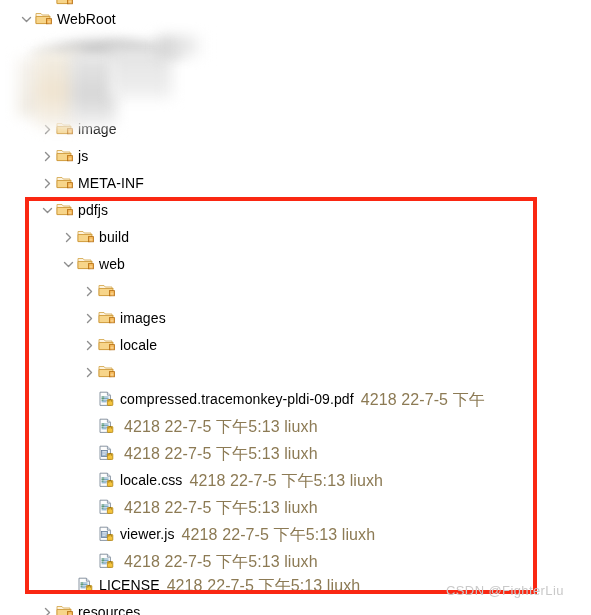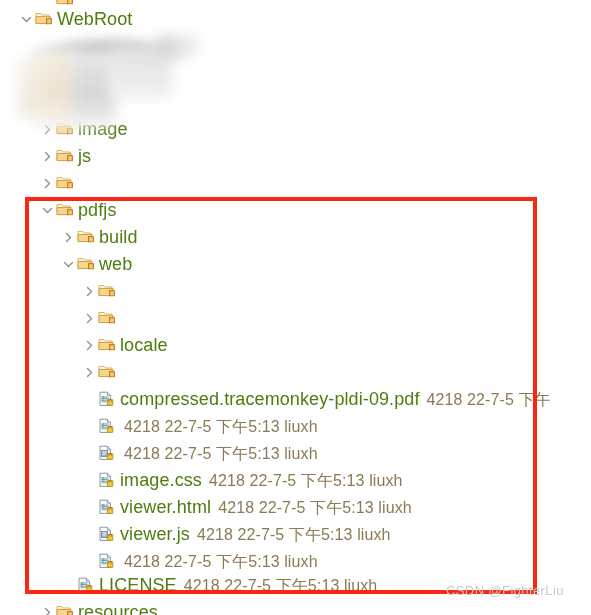--- a/index.html
+++ b/index.html
@@ -48,22 +48,22 @@
   .icon {
     width: 20px;
     min-width: 20px;
     height: 27px;
     position: relative;
     display: inline-block;
   }
   .icon svg { position: absolute; left: 1px; top: 5px; }
 
   .label {
-    font-size: 18px;
-    color: #4d7c0f;
+    font-size: 14px;
+    color: #000000;
     letter-spacing: 0.1px;
     padding-left: 3px;
   }
   .meta {
     font-size: 16px;
     color: #8c7a54;
     padding-left: 7px;
     letter-spacing: 0.1px;
   }
 
@@ -205,20 +205,21 @@
         </svg>
       </span>
       <span class="icon">
         <svg width="18" height="16" viewBox="0 0 18 16">
           <path d="M1 2.5 L6 2.5 L7.3 4 L14 4 L14 12.5 L1 12.5 Z" fill="#fdf3df" stroke="#d7ab55" stroke-width="0.9"></path>
           <path d="M1 5.5 L15.2 5.5 L13.4 12.6 L1 12.6 Z" fill="#f7d58a" stroke="#cf9b3c" stroke-width="0.9" stroke-linejoin="round"></path>
           <rect x="11.4" y="7.6" width="5" height="5.2" fill="#f0a32e" stroke="#b56f14" stroke-width="0.8"></rect>
           <path d="M12.4 9 L15.6 9 M12.4 10.4 L15.6 10.4 M12.4 11.8 L15.6 11.8" stroke="#fff6e0" stroke-width="0.6"></path>
         </svg>
       </span>
+      <span class="label">META-INF</span>
     </div>
     <div class="row" style="top: 197px; padding-left: 39px;">
       <span class="twisty">
         <svg width="11" height="11" viewBox="0 0 11 11">
           <path d="M1.5 3.5 L5.5 7.5 L9.5 3.5" fill="none" stroke="#8e8e8e" stroke-width="1.4" stroke-linecap="round" stroke-linejoin="round"></path>
         </svg>
       </span>
       <span class="icon">
         <svg width="18" height="16" viewBox="0 0 18 16">
           <path d="M1 2.5 L6 2.5 L7.3 4 L14 4 L14 12.5 L1 12.5 Z" fill="#fdf3df" stroke="#d7ab55" stroke-width="0.9"></path>
@@ -283,20 +284,21 @@
         </svg>
       </span>
       <span class="icon">
         <svg width="18" height="16" viewBox="0 0 18 16">
           <path d="M1 2.5 L6 2.5 L7.3 4 L14 4 L14 12.5 L1 12.5 Z" fill="#fdf3df" stroke="#d7ab55" stroke-width="0.9"></path>
           <path d="M1 5.5 L15.2 5.5 L13.4 12.6 L1 12.6 Z" fill="#f7d58a" stroke="#cf9b3c" stroke-width="0.9" stroke-linejoin="round"></path>
           <rect x="11.4" y="7.6" width="5" height="5.2" fill="#f0a32e" stroke="#b56f14" stroke-width="0.8"></rect>
           <path d="M12.4 9 L15.6 9 M12.4 10.4 L15.6 10.4 M12.4 11.8 L15.6 11.8" stroke="#fff6e0" stroke-width="0.6"></path>
         </svg>
       </span>
+      <span class="label">images</span>
     </div>
     <div class="row" style="top: 332px; padding-left: 81px;">
       <span class="twisty">
         <svg width="11" height="11" viewBox="0 0 11 11">
           <path d="M3.5 1.5 L7.5 5.5 L3.5 9.5" fill="none" stroke="#8e8e8e" stroke-width="1.4" stroke-linecap="round" stroke-linejoin="round"></path>
         </svg>
       </span>
       <span class="icon">
         <svg width="18" height="16" viewBox="0 0 18 16">
           <path d="M1 2.5 L6 2.5 L7.3 4 L14 4 L14 12.5 L1 12.5 Z" fill="#fdf3df" stroke="#d7ab55" stroke-width="0.9"></path>
@@ -370,36 +372,35 @@
       <span class="icon">
         <svg width="17" height="17" viewBox="0 0 17 17">
           <path d="M2 1.2 L9.4 1.2 L12.4 4.2 L12.4 14.4 L2 14.4 Z" fill="#fdfdfd" stroke="#7d8a99" stroke-width="0.9" stroke-linejoin="round"></path>
           <path d="M9.4 1.2 L9.4 4.2 L12.4 4.2" fill="#dde5ee" stroke="#7d8a99" stroke-width="0.8"></path>
           <path d="M3.6 6 L10.6 6 M3.6 7.6 L10.6 7.6 M3.6 9.2 L10.6 9.2 M3.6 10.8 L8.6 10.8" stroke="#6f9fbf" stroke-width="1.0"></path>
           <path d="M3.6 6 L6.2 6 M3.6 7.6 L6.2 7.6 M3.6 9.2 L5.4 9.2" stroke="#5e9b6d" stroke-width="1.0"></path>
           <rect x="9.4" y="8.6" width="5.4" height="5.8" rx="0.5" fill="#f5c43d" stroke="#b08415" stroke-width="0.8"></rect>
           <path d="M10.8 10.6 L10.8 9.8 A1.3 1.3 0 0 1 13.4 9.8 L13.4 10.6" fill="none" stroke="#8a6510" stroke-width="0.8"></path>
         </svg>
       </span>
-      <span class="label">image.css</span>
+      <span class="label">locale.css</span>
       <span class="meta">4218  22-7-5 下午5:13  liuxh</span>
     </div>
     <div class="row" style="top: 494px; padding-left: 81px;">
       <span class="twisty"></span>
       <span class="icon">
         <svg width="17" height="17" viewBox="0 0 17 17">
           <path d="M2 1.2 L9.4 1.2 L12.4 4.2 L12.4 14.4 L2 14.4 Z" fill="#fdfdfd" stroke="#7d8a99" stroke-width="0.9" stroke-linejoin="round"></path>
           <path d="M9.4 1.2 L9.4 4.2 L12.4 4.2" fill="#dde5ee" stroke="#7d8a99" stroke-width="0.8"></path>
           <path d="M3.6 6 L10.6 6 M3.6 7.6 L10.6 7.6 M3.6 9.2 L10.6 9.2 M3.6 10.8 L8.6 10.8" stroke="#6f9fbf" stroke-width="1.0"></path>
           <path d="M3.6 6 L6.2 6 M3.6 7.6 L6.2 7.6 M3.6 9.2 L5.4 9.2" stroke="#5e9b6d" stroke-width="1.0"></path>
           <rect x="9.4" y="8.6" width="5.4" height="5.8" rx="0.5" fill="#f5c43d" stroke="#b08415" stroke-width="0.8"></rect>
           <path d="M10.8 10.6 L10.8 9.8 A1.3 1.3 0 0 1 13.4 9.8 L13.4 10.6" fill="none" stroke="#8a6510" stroke-width="0.8"></path>
         </svg>
       </span>
-      <span class="label">viewer.html</span>
       <span class="meta">4218  22-7-5 下午5:13  liuxh</span>
     </div>
     <div class="row" style="top: 521px; padding-left: 81px;">
       <span class="twisty"></span>
       <span class="icon">
         <svg width="17" height="17" viewBox="0 0 17 17">
           <path d="M2 1.2 L9.4 1.2 L12.4 4.2 L12.4 14.4 L2 14.4 Z" fill="#fdfdfd" stroke="#7d8a99" stroke-width="0.9" stroke-linejoin="round"></path>
           <path d="M9.4 1.2 L9.4 4.2 L12.4 4.2" fill="#dde5ee" stroke="#7d8a99" stroke-width="0.8"></path>
           <rect x="3.4" y="5.4" width="6.2" height="6.2" fill="#9fb6cf" stroke="#5c7694" stroke-width="0.7"></rect>
           <path d="M4.4 6.6 L8.6 6.6 M4.4 8 L8.6 8 M4.4 9.4 L7.4 9.4" stroke="#ffffff" stroke-width="0.6"></path>

